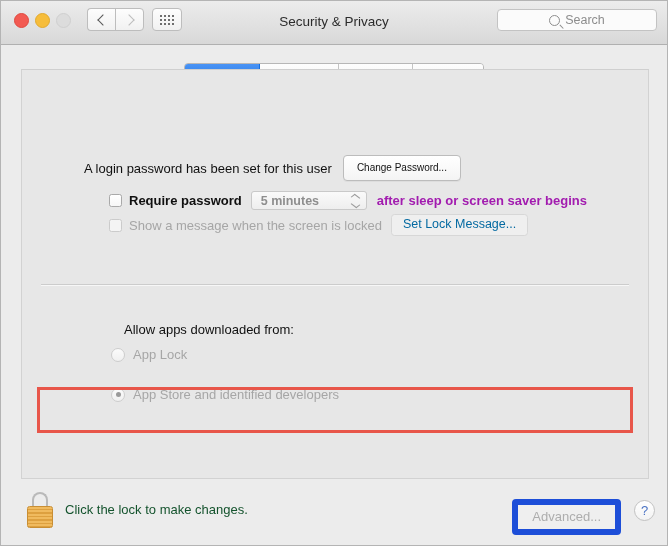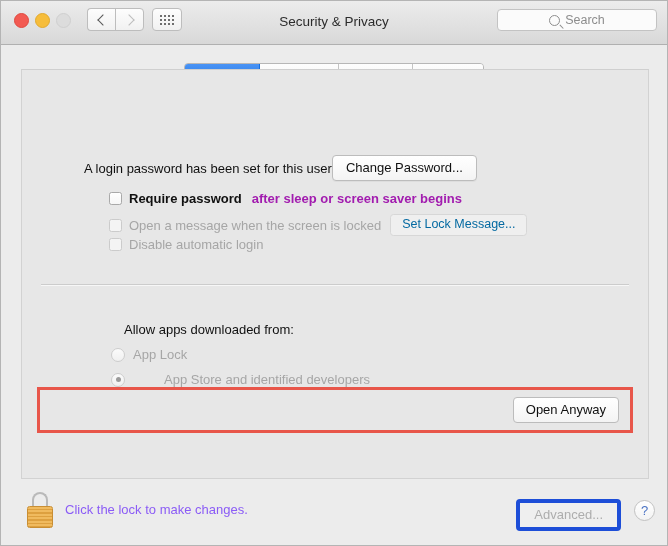--- a/index.html
+++ b/index.html
@@ -172,21 +172,22 @@
     font-size: 13px;
     color: #101010;
   }
 
   .row { position: absolute; display: flex; align-items: center; justify-content: center; }
 
   
   #login-row { left: 83px; top: 110px; }
   #login-row .lbl { font-size: 13px; color: #101010; }
   #change-password-btn {
-    font-size: 13px;
+    margin-left: 11px;
+    font-size: 10px;
     color: #101010;
     background: linear-gradient(to bottom, #ffffff, #f4f4f4);
     border: 1px solid #bcbcbc;
     border-radius: 4px;
     padding: 4px 13px 5px;
     line-height: 15px;
     box-shadow: 0 1px 0 rgba(0,0,0,0.04);
   }
 
   
@@ -261,21 +262,21 @@
     width: 588px; height: 1px;
     background: #cccccc;
     border-bottom: 1px solid #f7f7f7;
   }
 
   
   #allow-title { left: 83px; top: 277px; font-size: 13px; color: #101010; margin-left: 40px; }
 
   .radiorow { left: 110px; }
   #radio-appstore { top: 302px; }
-  #radio-identified { top: 327px; gap: 31px; }
+  #radio-identified { top: 342px; }
   .radio {
     width: 14px; height: 14px;
     border: 1px solid #cdcdcd;
     border-radius: 50%;
     background: linear-gradient(to bottom, #fbfbfb, #f0f0f0);
     box-sizing: border-box;
     flex: none;
     display: flex; align-items: center; justify-content: center;
   }
   .radio .dot {
@@ -348,29 +349,29 @@
         #f0ba5e 0px, #f0ba5e 2px,
         #dda03f 2px, #dda03f 3.4px);
     border: 1px solid #c98e33;
     border-radius: 2.5px;
     box-sizing: border-box;
   }
   #lock-text {
     position: absolute;
     left: 64px; top: 21px;
     font-size: 13px;
-    color: #8b5cf6;
+    color: #14532d;
   }
   #advanced-btn {
     position: absolute;
     right: 46px; top: 18px;
     font-size: 13px;
     color: #adadad;
     background: #efefef;
-    border: 4px solid #1d4ed8;
+    border: 6px solid #1d4ed8;
     border-radius: 4px;
     padding: 4px 14px 5px;
     line-height: 15px;
   }
   #help-btn {
     position: absolute;
     right: 12px; top: 19px;
     width: 21px; height: 21px;
     border: 1px solid #c2c2c2;
     border-radius: 50%;
@@ -439,54 +440,56 @@
   <div id="content">
 
     <div class="row" id="login-row">
       <span class="lbl">A login password has been set for this user</span>
       <button id="change-password-btn">Change Password...</button>
     </div>
 
     <div class="row cbrow" id="cb-require">
       <span class="checkbox"></span>
       <span class="cblabel">Require password</span>
+      <span id="interval-popup">
+        <span id="interval-value">5 minutes</span>
+        <span class="steppers">
+          <span class="up"></span>
+            <span class="dn"></span>
+        </span>
+      </span>
       <span id="after-text">after sleep or screen saver begins</span>
     </div>
 
     <div class="row cbrow" id="cb-showmsg">
       <span class="checkbox dim"></span>
-      <span class="cblabel dim">Open a message when the screen is locked</span>
+      <span class="cblabel dim">Show a message when the screen is locked</span>
       <button id="setlock-btn">Set Lock Message...</button>
     </div>
 
-    <div class="row cbrow" id="cb-disable">
-      <span class="checkbox dim"></span>
-      <span class="cblabel dim">Disable automatic login</span>
-    </div>
 
     <div id="divider"></div>
 
     <div class="row" id="allow-title">
       <span>Allow apps downloaded from:</span>
     </div>
 
     <div class="row radiorow" id="radio-appstore">
       <span class="radio"></span>
       <span class="rlabel">App Lock</span>
     </div>
 
     <div class="row radiorow" id="radio-identified">
       <span class="radio selected">
           <span class="dot"></span>
         </span>
       <span class="rlabel">App Store and identified developers</span>
     </div>
 
     <div id="warning-box">
-      <button id="open-anyway-btn">Open Anyway</button>
     </div>
   </div>
 
   <div id="bottombar">
     <div id="lock-button">
       <span class="lock-shackle"></span>
       <span class="lock-body"></span>
     </div>
     <span id="lock-text">Click the lock to make changes.</span>
     <button id="advanced-btn">Advanced...</button>

